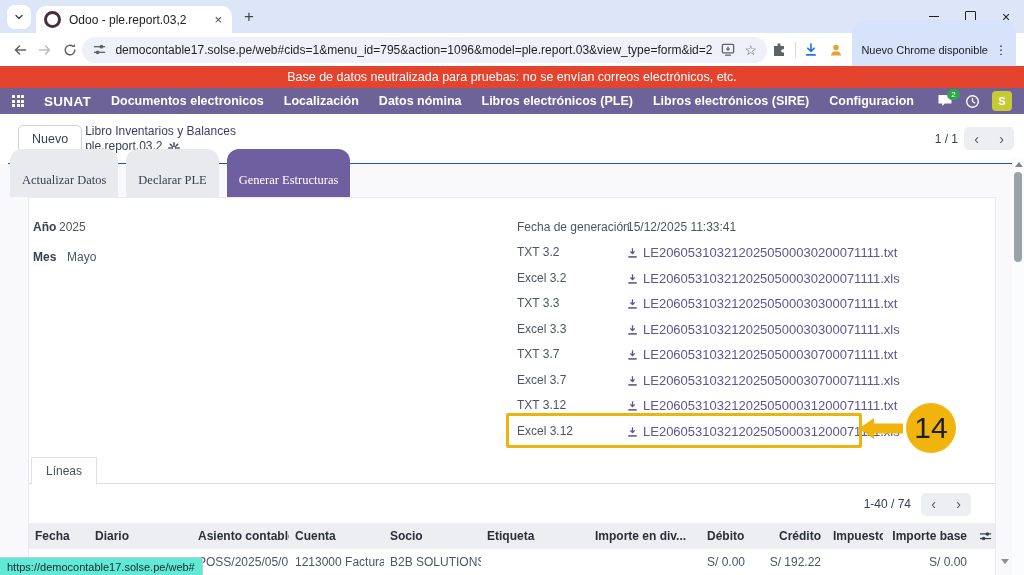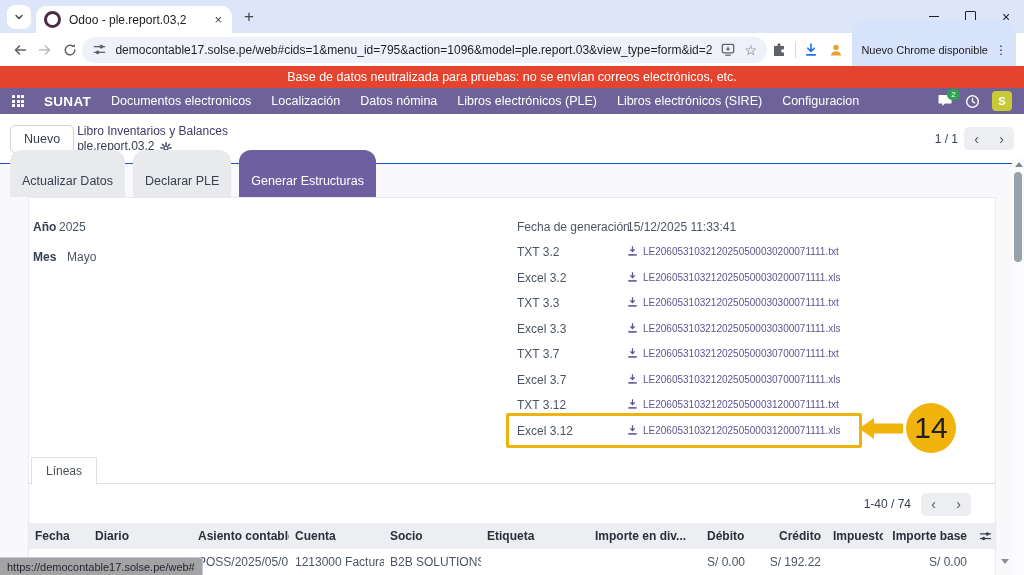--- a/index.html
+++ b/index.html
@@ -37,58 +37,58 @@
   .kebab{font-size:12px;color:#1b1c1e;}
 
   
   .banner{position:absolute;top:66px;left:0;right:0;height:22px;background:#e4432e;color:#fff;
           font-size:12.5px;display:flex;align-items:center;justify-content:center;}
   .nav{position:absolute;top:88px;left:0;right:0;height:26px;background:#6e6398;display:flex;align-items:center;
        color:#fff;font-size:12.5px;padding:0 12px;gap:20px;}
   .grid-icon{display:grid;grid-template-columns:repeat(3,3px);grid-template-rows:repeat(3,3px);gap:1.5px;}
   .grid-icon span{background:#fff;border-radius:0.5px;}
   .brand{font-size:13.5px;font-weight:bold;letter-spacing:0.3px;}
-  .nav-item{white-space:nowrap;cursor:default;}
+  .nav-item{white-space:nowrap;cursor:default;font-weight:bold;}
   .nav-right{margin-left:auto;display:flex;align-items:center;gap:12px;}
   .chat-wrap{position:relative;}
   .chat-badge{position:absolute;top:-5px;right:-7px;background:#2fa44f;color:#fff;font-size:8px;line-height:11px;
               min-width:11px;text-align:center;border-radius:6px;padding:0 1px;}
   .avatar{width:20px;height:20px;border-radius:4px;background:#c6ca34;color:#fff;font-size:11px;font-weight:bold;
           display:flex;align-items:center;justify-content:center;}
 
   
-  .control{position:absolute;top:114px;left:0;right:0;height:49px;background:#fff;border-bottom:6px solid #1d4ed8;
+  .control{position:absolute;top:114px;left:8px;right:0;height:49px;background:#fff;border-bottom:6px solid #1d4ed8;
            display:flex;align-items:center;padding:0 10px;}
   .btn-new{background:#fff;border:1px solid #cfd2d8;border-radius:5px;padding:6px 13px;font-size:12.5px;color:#374151;}
   .crumbs{margin-left:3px;line-height:1.25;}
   .crumb-top{font-size:12px;color:#3f3c63;}
   .crumb-bottom{font-size:12px;color:#374151;display:flex;align-items:flex-end;gap:5px;}
   .cp-right{margin-left:auto;display:flex;align-items:center;gap:6px;}
   .pager-text{font-size:12px;color:#374151;}
   .pager-group{display:flex;background:#eceef1;border-radius:5px;overflow:hidden;}
   .pager-btn{width:25px;height:23px;display:flex;align-items:center;justify-content:center;
              color:#4b5563;font-size:14px;}
 
   
   .actions{position:absolute;top:164px;left:0;right:0;height:33px;background:#f9f9fc;display:flex;
            align-items:center;gap:8px;padding:0 10px;}
-  .btn{border:none;border-radius:12px;padding:24px 12px;font-size:12.5px;font-family:Liberation Sans, sans-serif;}
+  .btn{border:none;border-radius:12px;padding:24px 12px;font-size:12.5px;font-family:Liberation Serif, serif;}
   .btn-secondary{background:#e8eaee;color:#374151;}
   .btn-primary{background:#6d5fa0;color:#fff;}
   .main-bg{position:absolute;top:197px;left:0;right:0;bottom:0;background:#f9f9fc;}
 
   
   .sheet{position:absolute;top:197px;left:28px;width:966px;bottom:0;background:#fff;
          border:1px solid #e8eaee;border-bottom:none;}
   .f-label{position:absolute;font-size:12px;font-weight:bold;color:#374151;white-space:nowrap;}
   .f-value{position:absolute;font-size:12px;color:#4b5563;white-space:nowrap;}
   .file-row{position:absolute;left:488px;height:16px;}
   .file-label{position:absolute;left:0;top:0;font-size:12px;color:#4b5563;white-space:nowrap;}
   .file-link{position:absolute;left:110px;top:0;display:flex;align-items:center;gap:5px;
-             font-size:10px;color:#5b5591;white-space:nowrap;text-decoration:none;}
+             font-size:13px;color:#5b5591;white-space:nowrap;text-decoration:none;}
 
   
   .nb-line{position:absolute;left:0;right:0;top:285px;border-top:1px solid #dde0e5;}
   .nb-tab{position:absolute;left:2px;top:259px;height:26px;padding:0 14px;background:#fff;
           border:1px solid #dde0e5;border-bottom:1px solid #fff;display:flex;align-items:center;
           font-size:12px;color:#495057;z-index:2;}
   .list-pager{position:absolute;left:0;right:0;top:293px;height:26px;display:flex;align-items:center;
               justify-content:flex-end;gap:10px;padding-right:24px;}
 
   
@@ -99,21 +99,21 @@
   .cell{padding:0 6px;white-space:nowrap;overflow:hidden;box-sizing:border-box;}
   .c-r{text-align:right;}
   .c0{width:60px}.c1{width:103px}.c2{width:97px}.c3{width:95px}.c4{width:97px}.c5{width:108px}
   .c6{width:112px}.c7{width:48px}.c8{width:78px}.c9{width:56px}.c10{width:90px}.c11{width:22px}
 
   
   .hl-box{position:absolute;left:506px;top:413px;width:350px;height:29px;border:3px solid #edb40c;
           border-radius:2px;pointer-events:none;z-index:5;}
   .hl-circle{position:absolute;left:906px;top:403px;width:50px;height:50px;border-radius:50%;background:#f0b40c;
              display:flex;align-items:center;justify-content:center;font-size:30px;color:#1f1f1f;z-index:5;}
-  .status-tip{position:absolute;left:0;top:557px;height:18px;background:#a3a3a3;border:1px solid #c3cbd9;
+  .status-tip{position:absolute;left:0;top:557px;height:18px;background:#5eead4;border:1px solid #c3cbd9;
               border-left:none;border-bottom:none;border-top-right-radius:3px;display:flex;align-items:center;
               padding:0 7px;font-size:11px;color:#1f2430;z-index:6;}
   
   .sb-track{position:absolute;left:1012px;top:158px;width:12px;bottom:0;background:#fbfcfd;}
   .sb-up{position:absolute;left:1015px;top:162px;width:0;height:0;border-left:4px solid transparent;
          border-right:4px solid transparent;border-bottom:5px solid #80868b;}
   .sb-thumb{position:absolute;left:1014px;top:172px;width:8px;height:90px;background:#99a1a9;border-radius:4px;}
   .row-caret{position:absolute;left:1001px;top:559px;width:0;height:0;border-left:4px solid transparent;
              border-right:4px solid transparent;border-top:5px solid #8a8f98;}
 </style>

